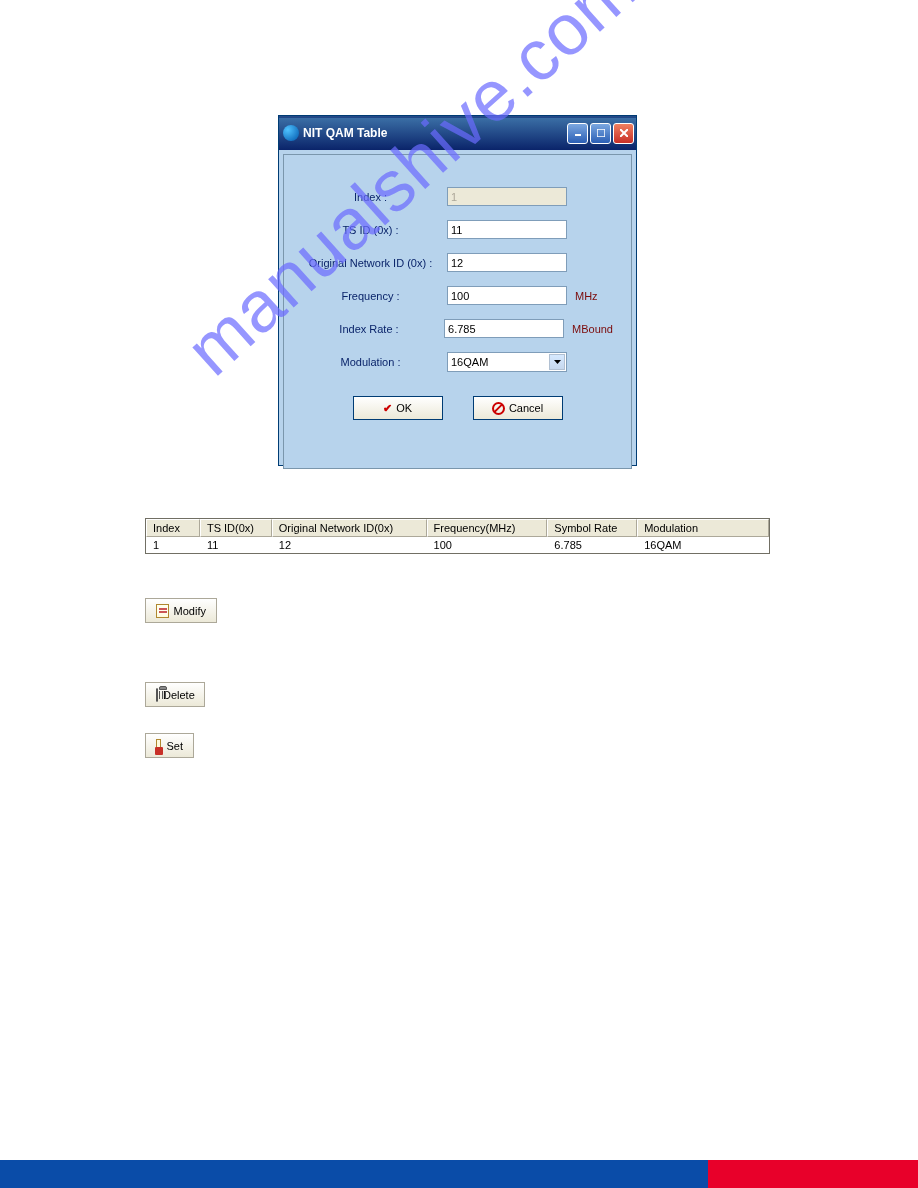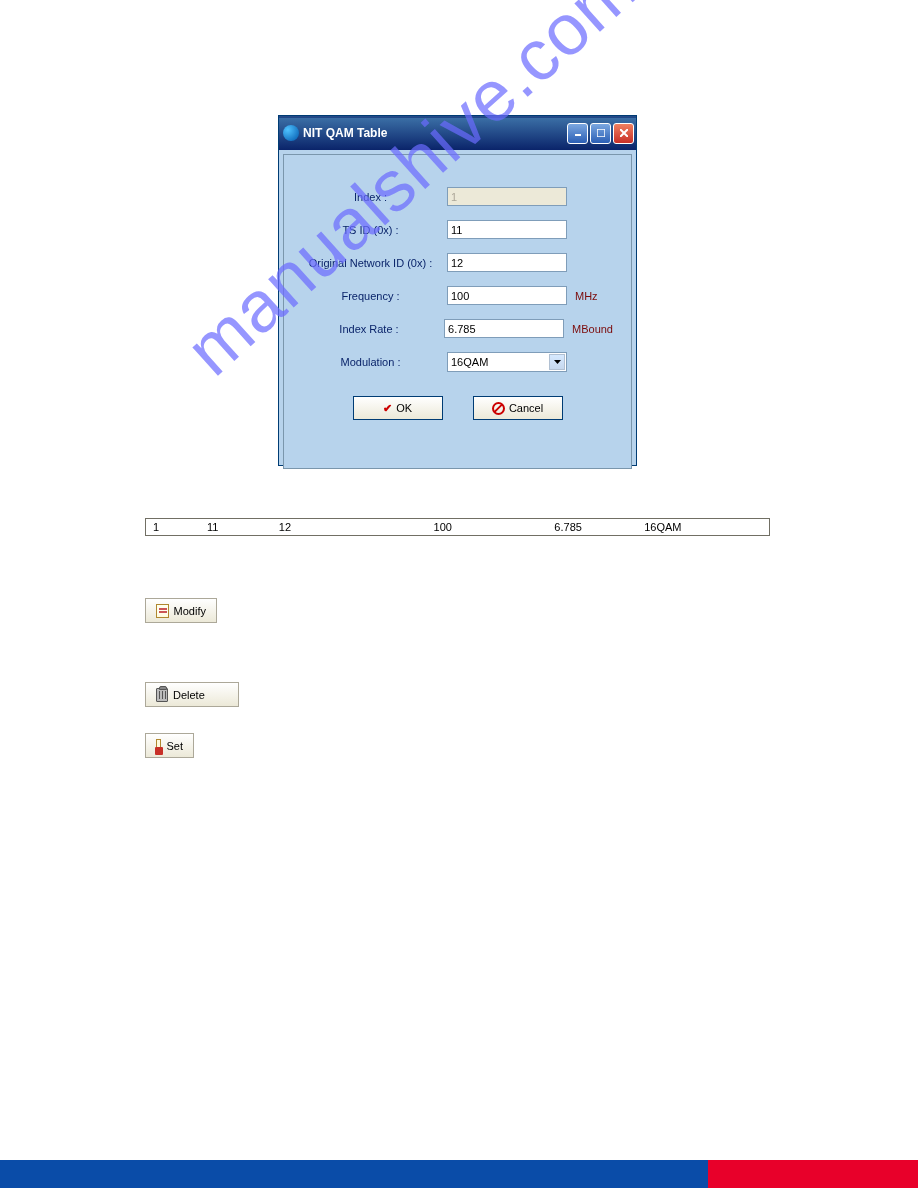--- a/index.html
+++ b/index.html
@@ -33,21 +33,21 @@
 .qam-table-area{position:absolute;left:145px;top:518px;width:625px}
 .qam-label{color:#000;margin-bottom:2px}
 .qam-border{border:1px solid #716f64;background:#fff}
 .qam-head{display:flex;background:#ece9d8}
 .qam-head div{border:1px solid #fff;border-right-color:#aca899;border-bottom-color:#aca899;padding:2px 6px;color:#000}
 .qam-body{display:flex;background:#fff}
 .qam-body div{padding:2px 7px;color:#000}
 .c-idx{width:54px}.c-ts{width:72px}.c-on{width:155px}.c-fr{width:121px}.c-sr{width:90px}.c-mod{width:132px}
 .action-btn{position:absolute;height:25px;background:linear-gradient(to bottom,#fff,#ece9d8);border:1px solid #aca899;display:flex;align-items:center;padding:8px 10px;cursor:pointer;gap:5px;color:#000}
 .modify-btn{left:145px;top:598px;width:72px}
-.delete-btn{left:145px;top:682px;width:94px}
+.delete-btn{left:145px;top:682px;width:60px}
 .set-btn{left:145px;top:733px;width:49px}
 .modify-icon{width:14px;height:14px;background:linear-gradient(to bottom,#ffe 60%,#fffadc);border:1px solid #b08830;position:relative}
 .modify-icon::after{content:"";position:absolute;width:8px;height:2px;background:#c55;top:3px;left:2px;box-shadow:0 3px 0 #c55}
 .delete-icon{width:12px;height:14px;background:#bbb;border:1px solid #555;border-radius:1px;position:relative}
 .delete-icon::before{content:"";position:absolute;top:-3px;left:2px;width:6px;height:2px;background:#888;border:1px solid #555;border-radius:2px 2px 0 0}
 .delete-icon::after{content:"";position:absolute;top:2px;left:2px;width:1px;height:8px;background:#555;box-shadow:3px 0 0 #555,6px 0 0 #555}
 .set-icon{width:16px;height:14px;background:#fffadc;border:1px solid #b08830;position:relative}
 .set-icon::after{content:"";position:absolute;right:-3px;bottom:-3px;width:8px;height:8px;background:#c83028;border-radius:1px}
 .watermark{position:absolute;left:170px;top:330px;font-size:72px;color:#6b6bff;transform:rotate(-42deg);transform-origin:0 0;opacity:.7;pointer-events:none;font-family:Arial;letter-spacing:1px}
 .page-foot{position:absolute;bottom:0;left:0;width:918px;height:28px;display:flex}
@@ -123,20 +123,28 @@
           <span class="cancel-icon"></span>
           <span>Cancel</span>
         </div>
       </div>
     </div>
   </div>
 </div>
 
 <div class="qam-table-area">
   <div class="qam-border">
+    <div class="qam-head">
+      <div class="c-idx">Index</div>
+      <div class="c-ts">TS ID(0x)</div>
+      <div class="c-on">Original Network ID(0x)</div>
+      <div class="c-fr">Frequency(MHz)</div>
+      <div class="c-sr">Symbol Rate</div>
+      <div class="c-mod">Modulation</div>
+    </div>
     <div class="qam-body">
       <div class="c-idx">1</div>
       <div class="c-ts">11</div>
       <div class="c-on">12</div>
       <div class="c-fr">100</div>
       <div class="c-sr">6.785</div>
       <div class="c-mod">16QAM</div>
     </div>
   </div>
 </div>

